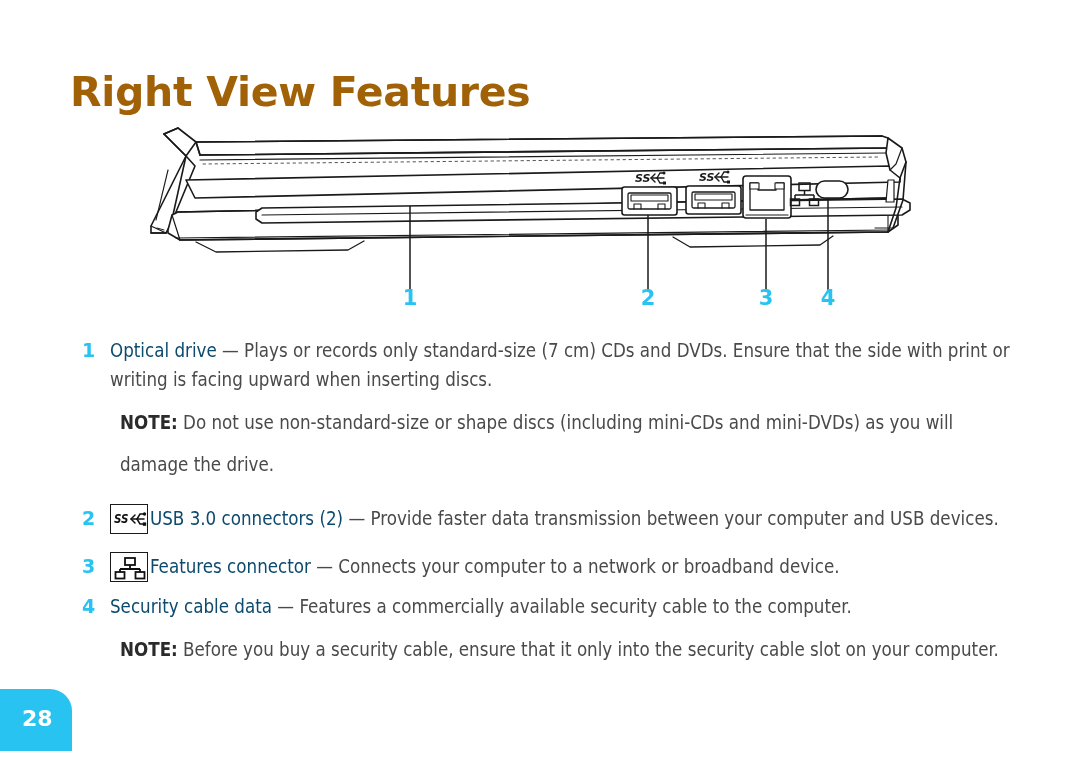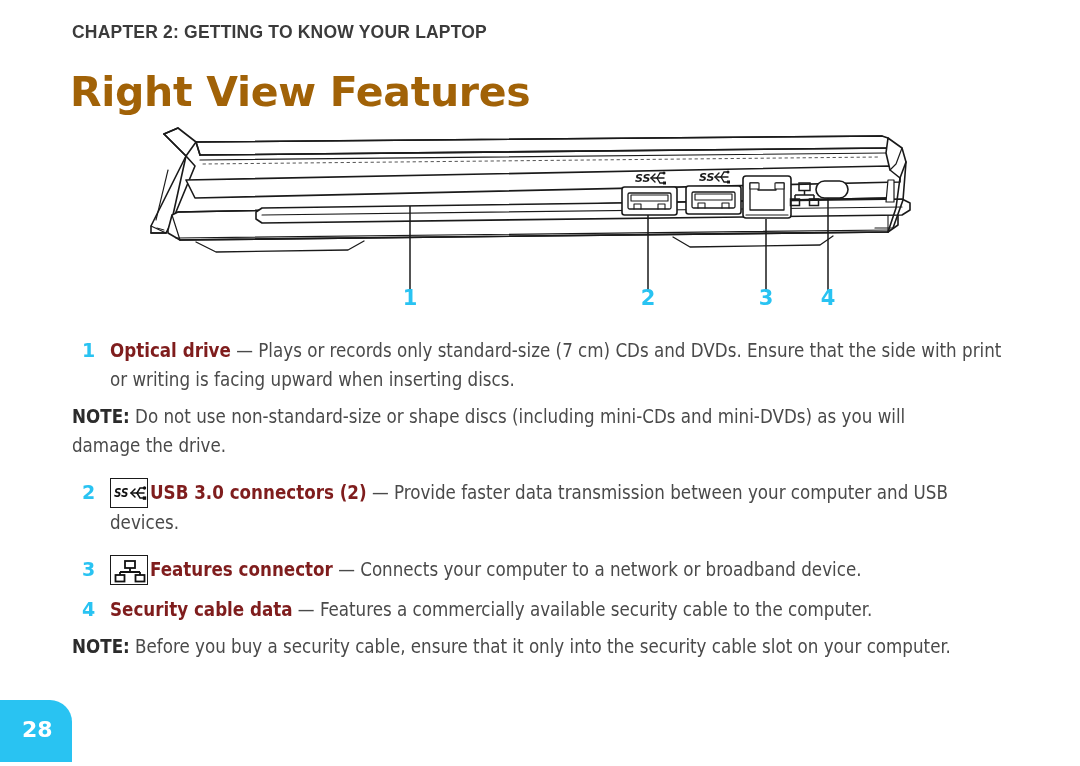--- a/index.html
+++ b/index.html
@@ -99,28 +99,29 @@
   .item-body {
     flex: 1 1 auto;
     font-family: "DejaVu Sans Condensed", "DejaVu Sans", sans-serif;
     font-size: 18.6px;
     line-height: 29px;
     color: #4a4a4a;
     font-stretch: condensed;
   }
 
   .term {
-    color: #7f1d1d;
-    font-weight: bold;
+    color: #0c4a6e;
+    font-weight: normal;
   }
 
   .note-block {
+    margin-left: 48px;
     font-family: "DejaVu Sans Condensed", "DejaVu Sans", sans-serif;
     font-size: 18.6px;
-    line-height: 29px;
+    line-height: 42px;
     color: #4a4a4a;
     margin-top: 8px;
     margin-bottom: 8px;
     max-width: 890px;
   }
   .note-label {
     font-weight: bold;
     color: #2b2b2b;
   }
 
@@ -136,42 +137,41 @@
     position: relative;
   }
   .chip svg { position: absolute; left: 0; top: 0; }
 
   .item-with-chip .item-body { padding-top: 0; }
 
   
   .page-badge {
     position: absolute;
     left: 0;
-    bottom: 4px;
+    bottom: 15px;
     width: 72px;
     height: 62px;
     background: #29C3F2;
     border-top-right-radius: 22px;
   }
   .page-badge span {
     position: absolute;
     left: 22px;
     top: 17px;
     font-family: "DejaVu Sans", sans-serif;
     font-size: 22px;
     font-weight: bold;
     color: #ffffff;
   }
 </style>
 </head>
 <body>
 
 <div class="page">
 
-  <div class="chapter-label">CHAPTER 2: GETTING TO KNOW YOUR LAPTOP</div>
   <div class="page-title">Right View Features</div>
 
   <div class="figure">
     <svg width="1080" height="200" viewBox="0 0 1080 200" xmlns="http://www.w3.org/2000/svg">
       <g fill="none" stroke="#1a1a1a" stroke-width="1.6" stroke-linejoin="round" stroke-linecap="round">
 
         <path d="M196 22 L882 16 L888 18 L888 28 L200 35 Z" fill="#ffffff"></path>
         <path d="M196 22 L200 35"></path>
         <path d="M196 22 L882 16"></path>
         <path d="M200 35 L888 28"></path>

